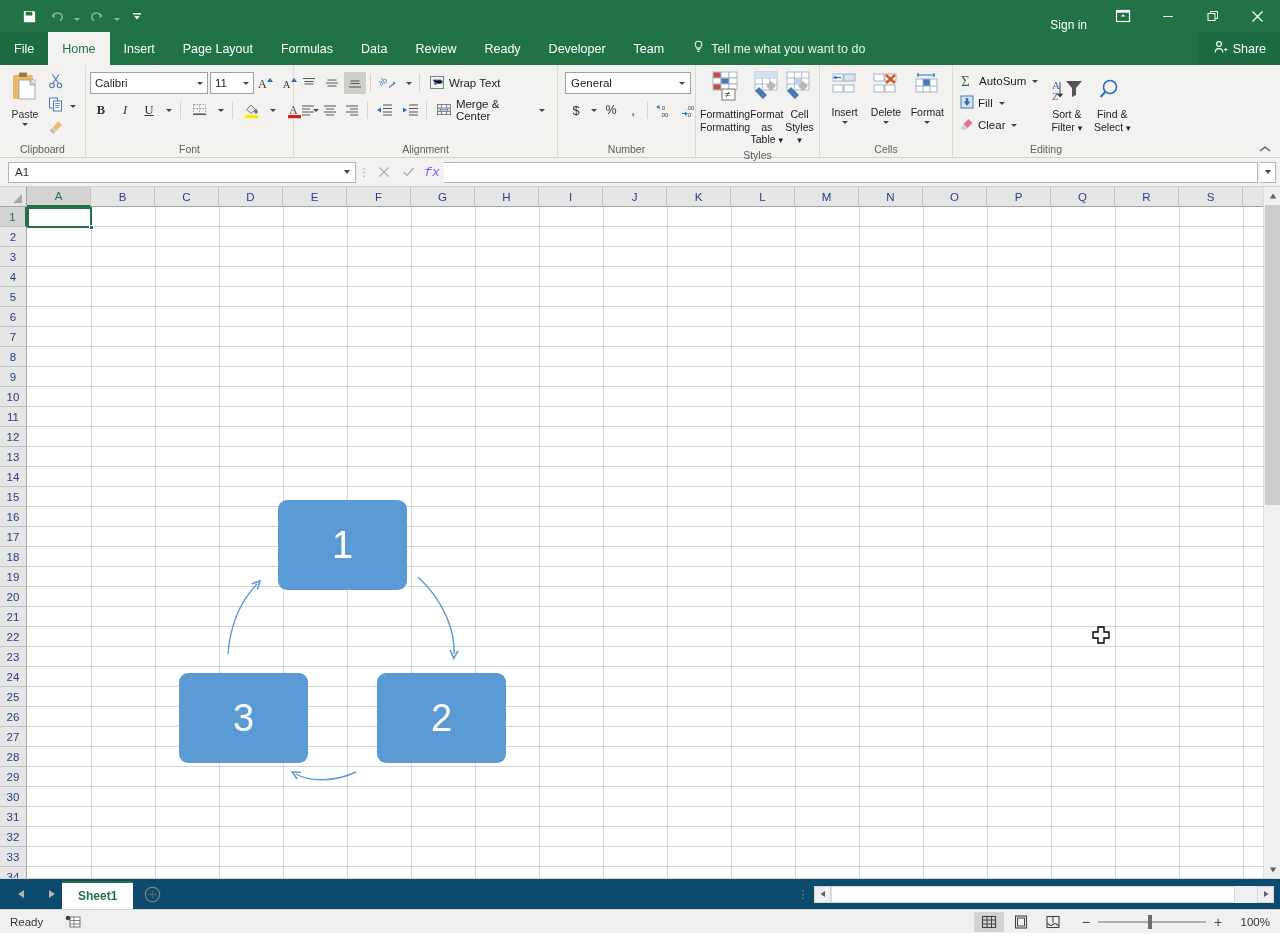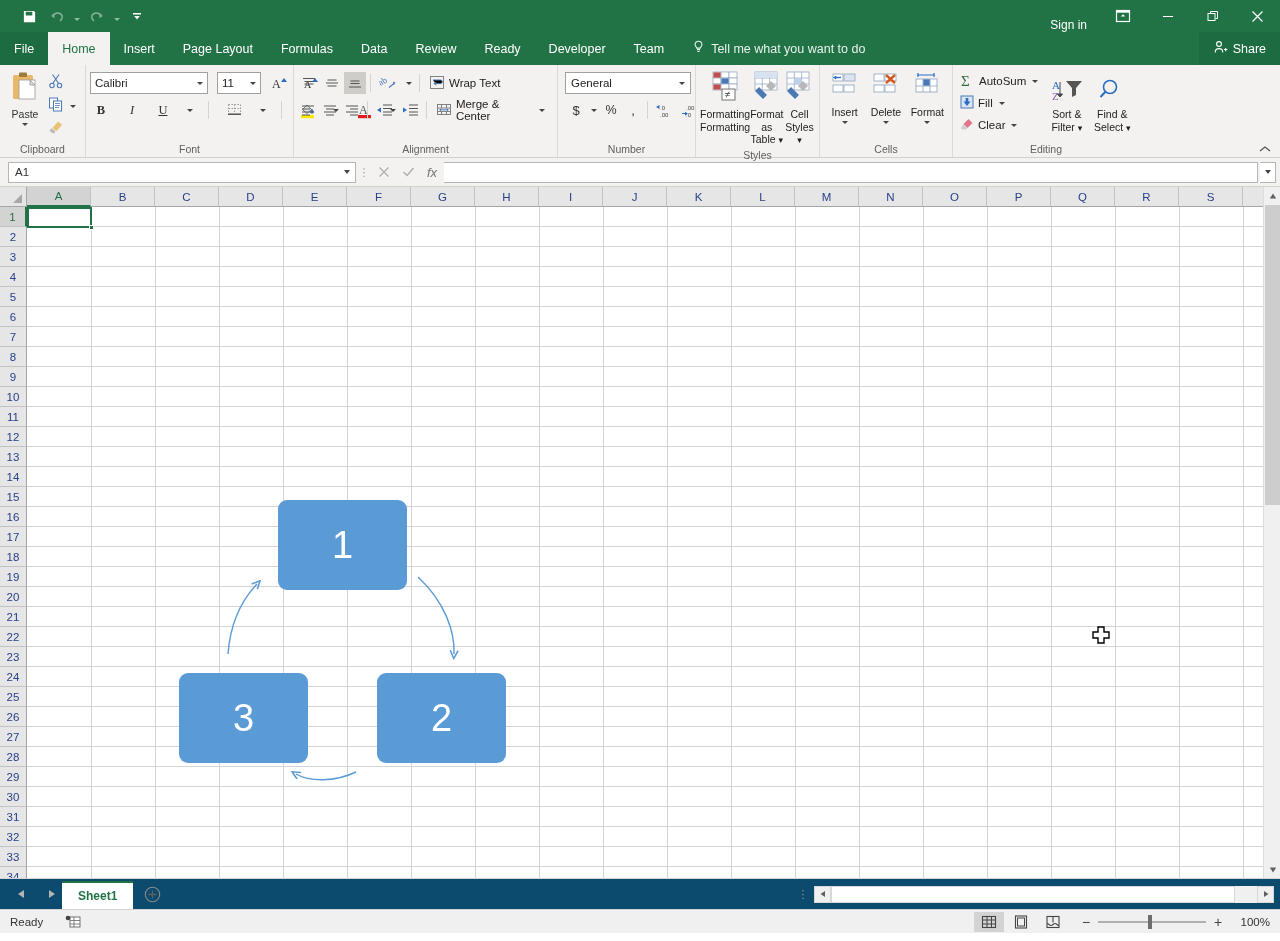--- a/index.html
+++ b/index.html
@@ -107,21 +107,21 @@
   .clip-small {
     display: flex; flex-direction: column; gap: 1px; padding-top: 4px;
   }
   .clip-item {
     height: 22px; display: flex; align-items: center; gap: 2px;
     padding: 0 2px; cursor: default;
   }
 
   
   .g-font { width: 208px; }
-  .font-row { display: flex; align-items: center; height: 24px; gap: 9px; }
+  .font-row { display: flex; align-items: center; height: 24px; gap: 2px; }
   .font-row.r2 { margin-top: 3px; }
   .combo {
     height: 22px; border: 1px solid #a0a0a0; background: #fff;
     display: flex; align-items: center; font-size: 11.5px;
     color: #222; padding-left: 4px; position: relative;
   }
   .combo .cv { flex: 1; overflow: hidden; white-space: nowrap; }
   .combo .cd {
     width: 15px; display: flex; align-items: center; justify-content: center;
   }
@@ -214,21 +214,21 @@
   .namebox .cd { margin-left: auto; width: 16px; display: flex; align-items: center; justify-content: center; }
   .namebox .cd i { border-left: 3.5px solid transparent; border-right: 3.5px solid transparent; border-top: 4px solid #444; }
   .fb-grip {
     width: 16px; height: 21px; display: flex; align-items: center;
     justify-content: center; color: #999; font-size: 11px; letter-spacing: 0;
   }
   .fb-btn {
     width: 24px; height: 21px; display: flex; align-items: center;
     justify-content: center; cursor: default; color: #aaa; font-size: 13px;
   }
-  .fb-btn.fx { color: #737373; font-style: italic; font-family: Liberation Sans, sans-serif; font-size: 13px; }
+  .fb-btn.fx { color: #8b5cf6; font-style: italic; font-family: Liberation Mono, monospace; font-size: 13px; }
   .fb-input {
     flex: 1; height: 21px; background: #fff; border: 1px solid #b5b5b5;
     border-left: none; margin-right: 2px;
     display: flex; align-items: center; padding-left: 5px;
     font-size: 11.5px; color: #000;
   }
   .fb-expand {
     width: 16px; height: 21px; display: flex; align-items: center;
     justify-content: center; background: #fff; border: 1px solid #b5b5b5;
     border-left: none; cursor: default;

